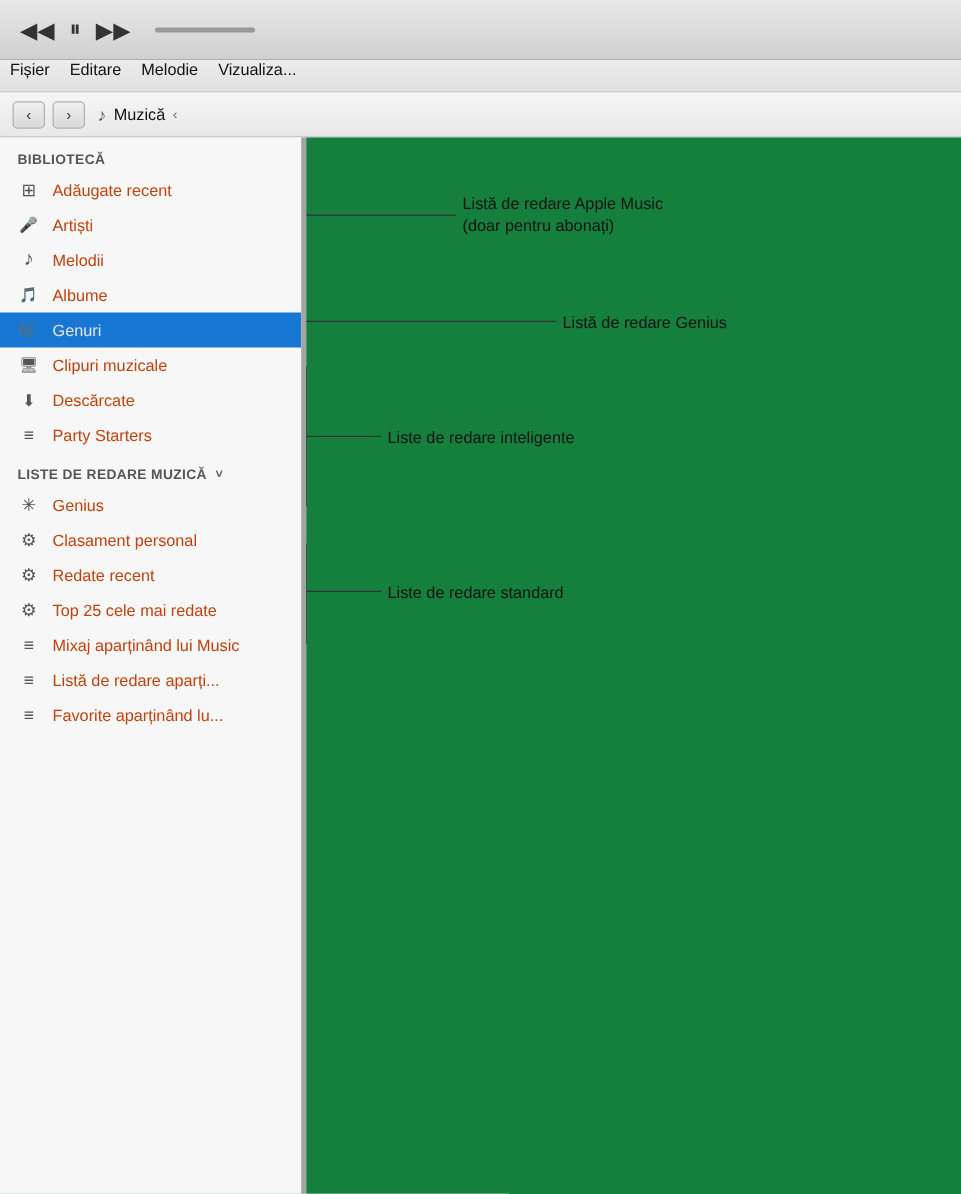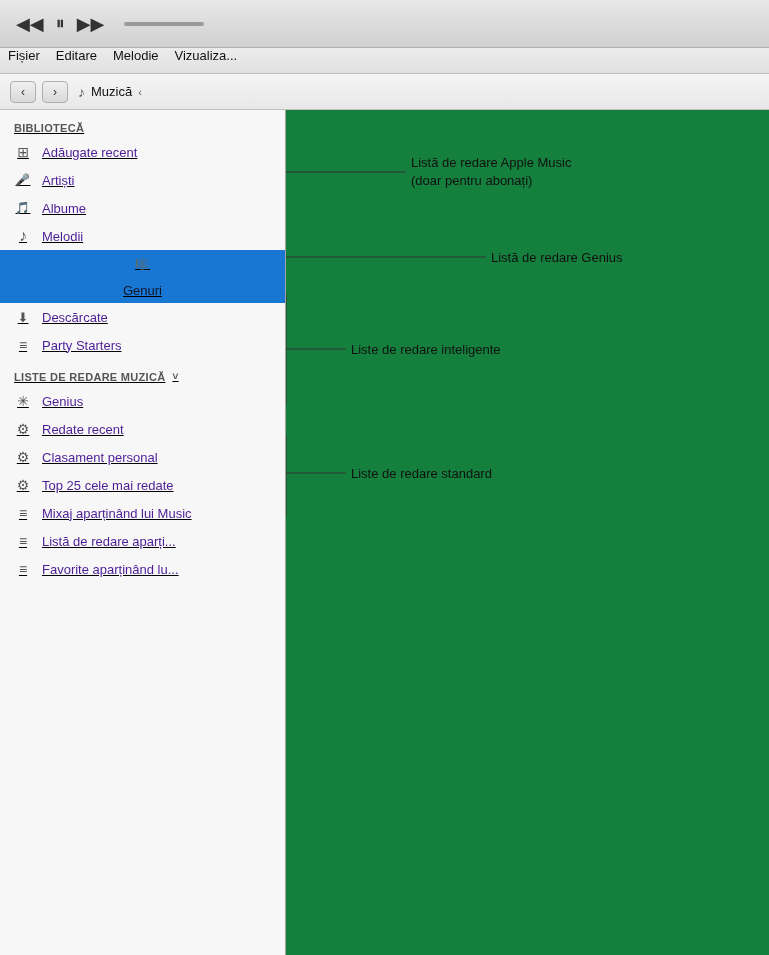--- a/index.html
+++ b/index.html
@@ -97,50 +97,48 @@
     }
 
     
     .main-layout {
       display: flex;
       height: calc(955px - 48px - 26px - 36px);
     }
 
     
     .sidebar {
-      width: 286px;
+      width: 245px;
       background: #f7f7f7;
-      border-right: 1px solid #a3a3a3;
+      border-right: 4px solid #a3a3a3;
       overflow-y: auto;
       padding-bottom: 10px;
-      text-decoration: underline;
     }
 
     .sidebar-section-header {
       padding: 12px 14px 4px 14px;
       font-size: 11px;
       font-weight: 700;
       color: #555;
       text-transform: uppercase;
       letter-spacing: 0.3px;
     }
 
     .sidebar-item {
       display: flex;
       align-items: center;
       padding: 5px 14px;
       gap: 10px;
       cursor: pointer;
       font-size: 13px;
-      color: #4c1d95;
+      color: #c2410c;
     }
     .sidebar-item.active {
       background: #1977d4;
-      color: #0f172a;
-      flex-direction: column;
+      color: #e5e5e5;
     }
     .sidebar-item.active .sidebar-icon {
       color: white;
     }
     .sidebar-icon {
       width: 18px;
       height: 18px;
       display: flex;
       align-items: center;
       justify-content: center;
@@ -213,30 +211,34 @@
 
     <div class="sidebar-item">
       <span class="sidebar-icon icon-recently-added"></span>
       <span class="sidebar-label">Adăugate recent</span>
     </div>
     <div class="sidebar-item">
       <span class="sidebar-icon icon-artists"></span>
       <span class="sidebar-label">Artiști</span>
     </div>
     <div class="sidebar-item">
+      <span class="sidebar-icon icon-songs"></span>
+      <span class="sidebar-label">Melodii</span>
+    </div>
+    <div class="sidebar-item">
       <span class="sidebar-icon icon-albums"></span>
       <span class="sidebar-label">Albume</span>
-    </div>
-    <div class="sidebar-item">
-      <span class="sidebar-icon icon-songs"></span>
-      <span class="sidebar-label">Melodii</span>
     </div>
     <div class="sidebar-item active">
       <span class="sidebar-icon icon-genres"></span>
       <span class="sidebar-label">Genuri</span>
+    </div>
+    <div class="sidebar-item">
+      <span class="sidebar-icon icon-music-videos"></span>
+      <span class="sidebar-label">Clipuri muzicale</span>
     </div>
     <div class="sidebar-item">
       <span class="sidebar-icon icon-downloaded"></span>
       <span class="sidebar-label">Descărcate</span>
     </div>
 
 
     <div class="sidebar-item">
       <span class="sidebar-icon icon-playlist-apple"></span>
       <span class="sidebar-label">Party Starters</span>
@@ -248,25 +250,25 @@
         <span style="font-size:10px; margin-left:3px;">˅</span>
       </div>
     </div>
 
     <div class="sidebar-item">
       <span class="sidebar-icon icon-genius"></span>
       <span class="sidebar-label">Genius</span>
     </div>
     <div class="sidebar-item">
       <span class="sidebar-icon icon-smart-playlist"></span>
+      <span class="sidebar-label">Clasament personal</span>
+    </div>
+    <div class="sidebar-item">
+      <span class="sidebar-icon icon-smart-playlist"></span>
       <span class="sidebar-label">Redate recent</span>
-    </div>
-    <div class="sidebar-item">
-      <span class="sidebar-icon icon-smart-playlist"></span>
-      <span class="sidebar-label">Clasament personal</span>
     </div>
     <div class="sidebar-item">
       <span class="sidebar-icon icon-smart-playlist"></span>
       <span class="sidebar-label">Top 25 cele mai redate</span>
     </div>
     <div class="sidebar-item">
       <span class="sidebar-icon icon-playlist"></span>
       <span class="sidebar-label">Mixaj aparținând lui Music</span>
     </div>
     <div class="sidebar-item">

